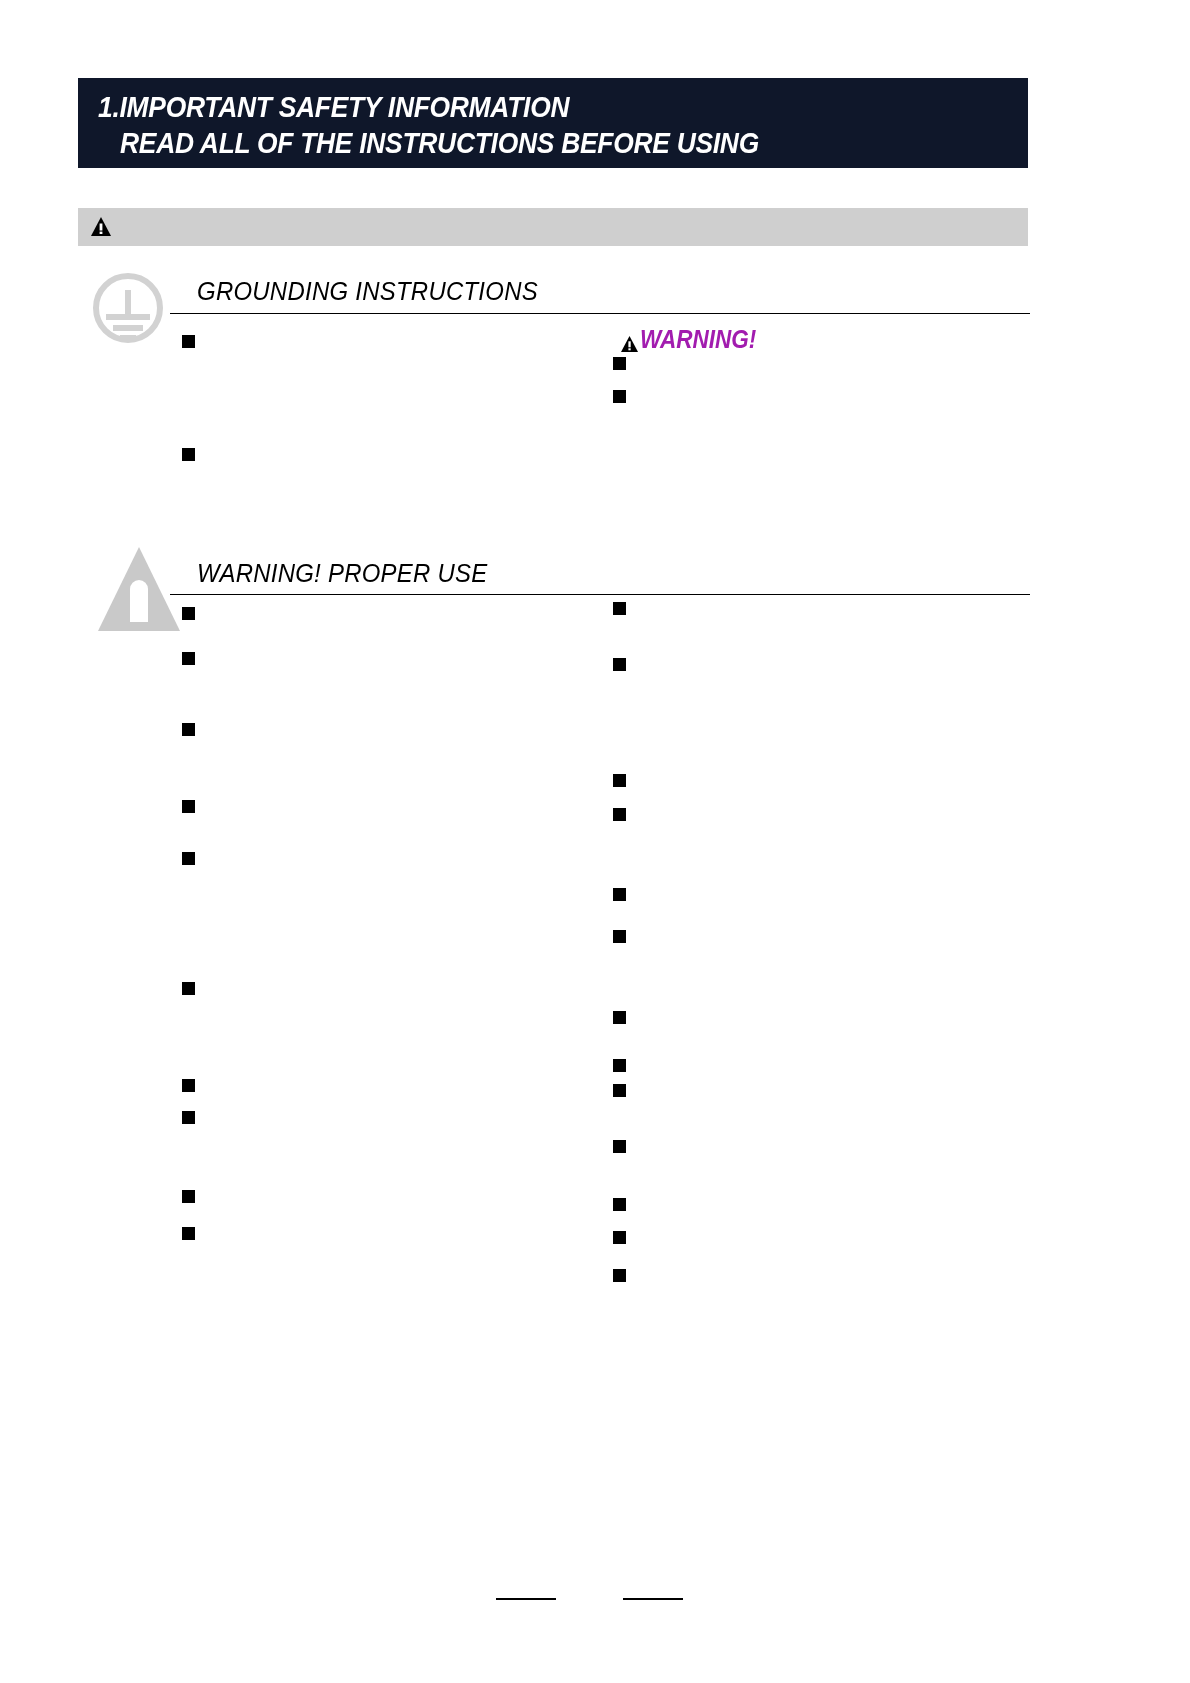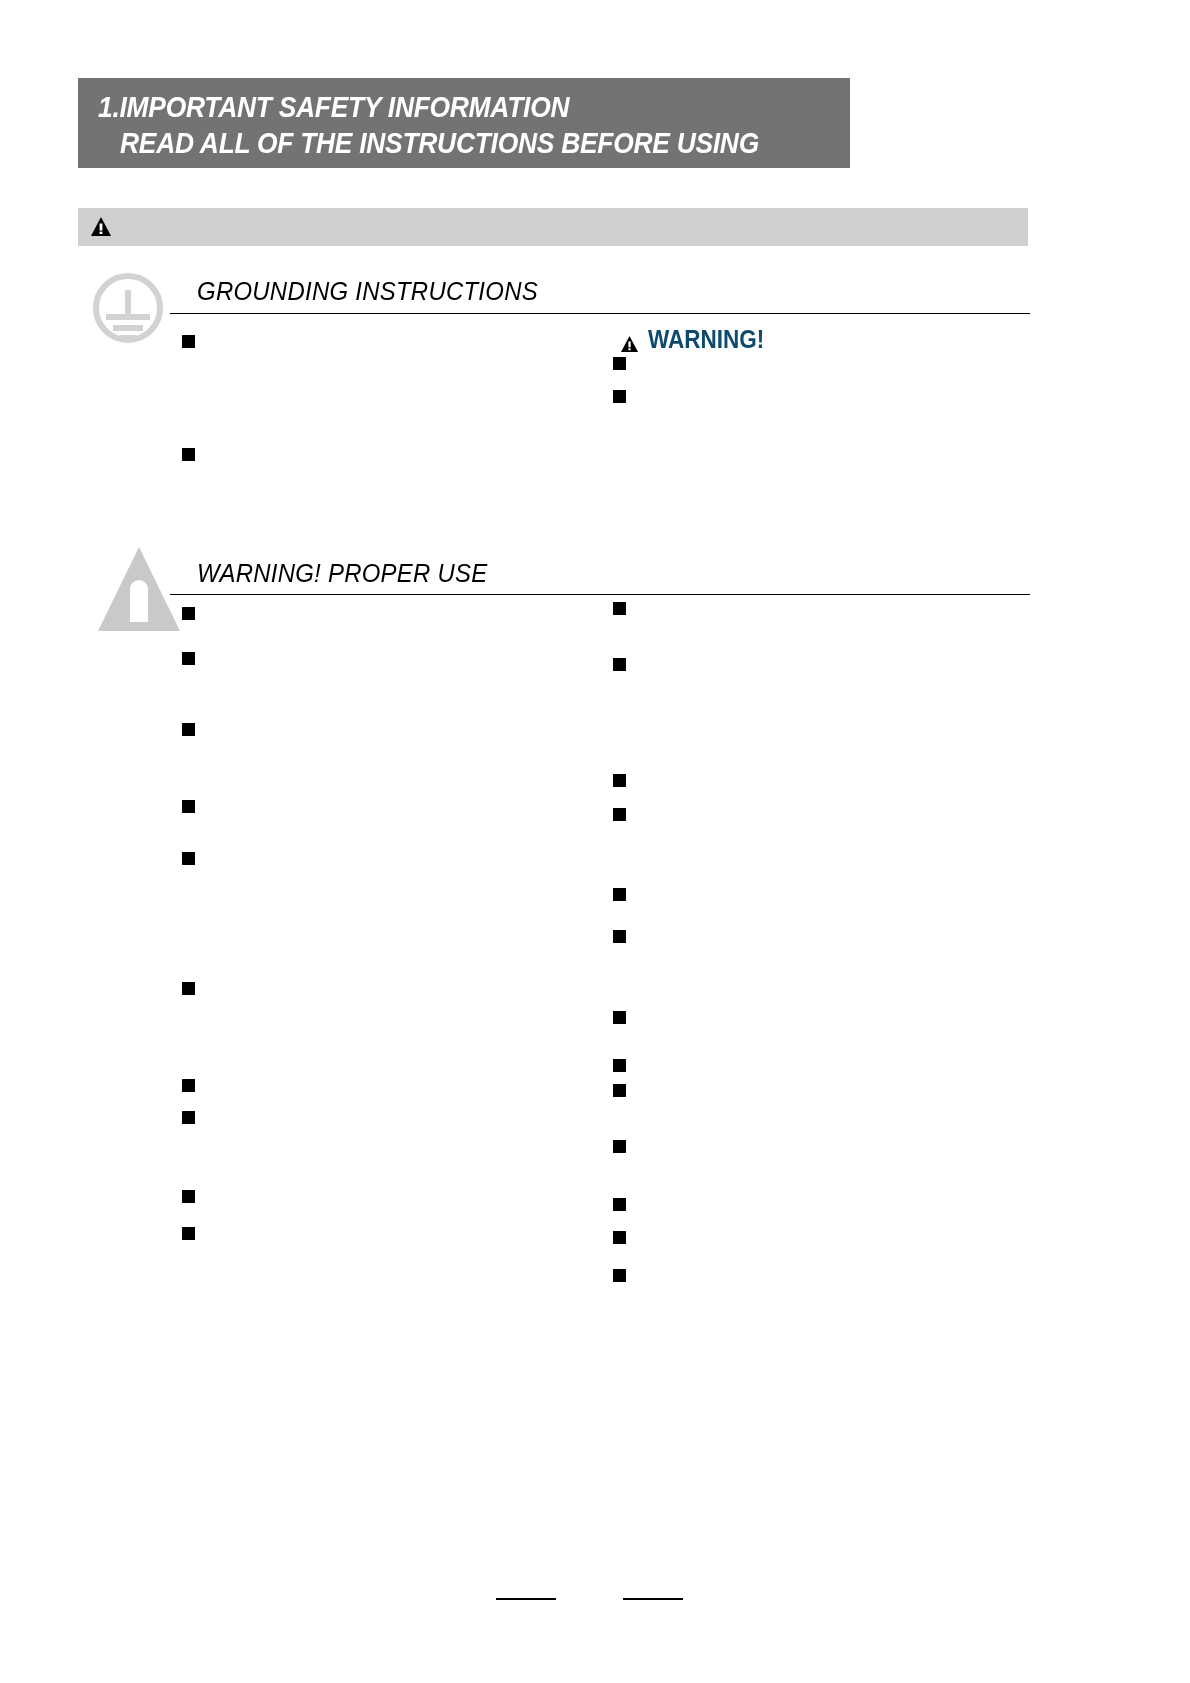--- a/index.html
+++ b/index.html
@@ -8,22 +8,22 @@
     background:#ffffff;
     font-family:"Liberation Sans", sans-serif;
     -webkit-font-smoothing:antialiased;
     position:relative;
     overflow:hidden;
   }
   .page{position:absolute;inset:0;}
 
   
   .header-band{
-    position:absolute;left:78px;top:78px;width:772px;height:90px;
-    background:#737373;
+    position:absolute;left:78px;top:78px;width:950px;height:90px;
+    background:#0f172a;
   }
   .header-line{
     color:#ffffff;
     font-style:italic;
     font-weight:700;
     font-size:30px;
     letter-spacing:-0.3px;
     transform:scaleX(0.88);
     transform-origin:left center;
     white-space:nowrap;
@@ -64,22 +64,22 @@
 
   
   .ground-icon{position:absolute;left:92px;top:272px;width:72px;height:72px;}
 
   
   .warn-triangle{position:absolute;left:96px;top:543px;width:86px;height:92px;}
 
   
   .warning-sub{
     position:absolute;
-    display:flex;align-items:center;gap:8px;
-    font-weight:700;font-size:25px;color:#0c4a6e;
+    display:flex;align-items:center;gap:0px;
+    font-style:italic;font-weight:700;font-size:25px;color:#a21caf;
     white-space:nowrap;
   }
   .warning-sub .wlabel{
     transform:scaleX(0.9);transform-origin:left center;
   }
   .warning-sub .mini-tri{width:19px;height:19px;margin-right:1px;position:relative;top:1px;}
 
   
   .bullet{
     position:absolute;

